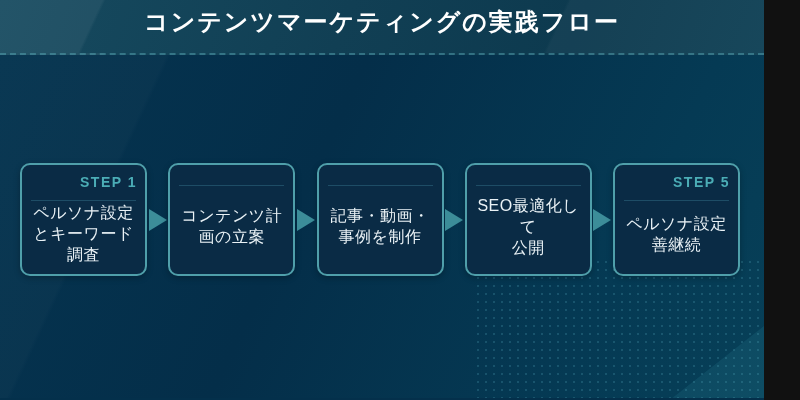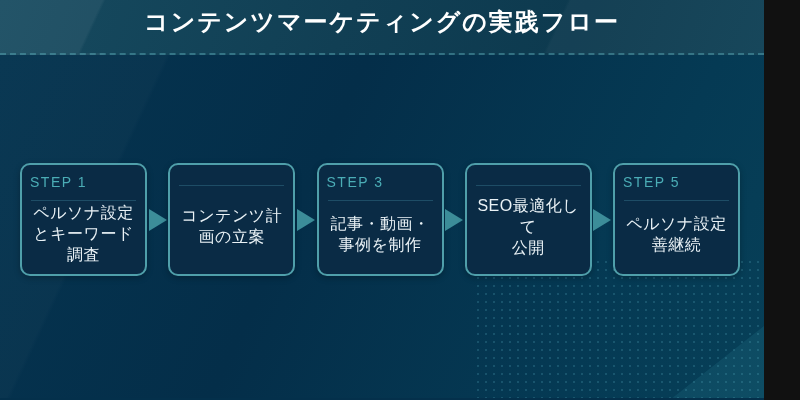--- a/index.html
+++ b/index.html
@@ -81,23 +81,23 @@
     flex:none;
     background:var(--card-bg);
     border:2px solid var(--card-border);
     border-radius:10px;
     display:flex;
     flex-direction:column;
     padding:10px 8px 8px;
     box-shadow:0 2px 6px rgba(0,0,0,0.25);
   }
   .step-label{
-    text-align:left;
+    text-align:right;
     font-size:14px;
-    font-weight:normal;
+    font-weight:bold;
     letter-spacing:1.5px;
     color:var(--step-label);
     line-height:15px;
   }
   .step-divider{
     border:none;
     border-top:1px solid var(--step-divider);
     margin:10px 1px 0;
   }
   .step-text{
@@ -157,21 +157,20 @@
         <hr class="step-divider">
         <div class="step-text">コンテンツ計
 画の立案</div>
       </div>
 
       <div class="arrow-cell">
         <div class="arrow-right"></div>
       </div>
 
       <div class="step-card">
-        <div class="step-label">STEP 3</div>
         <hr class="step-divider">
         <div class="step-text">記事・動画・
 事例を制作</div>
       </div>
 
       <div class="arrow-cell">
         <div class="arrow-right"></div>
       </div>
 
       <div class="step-card">

